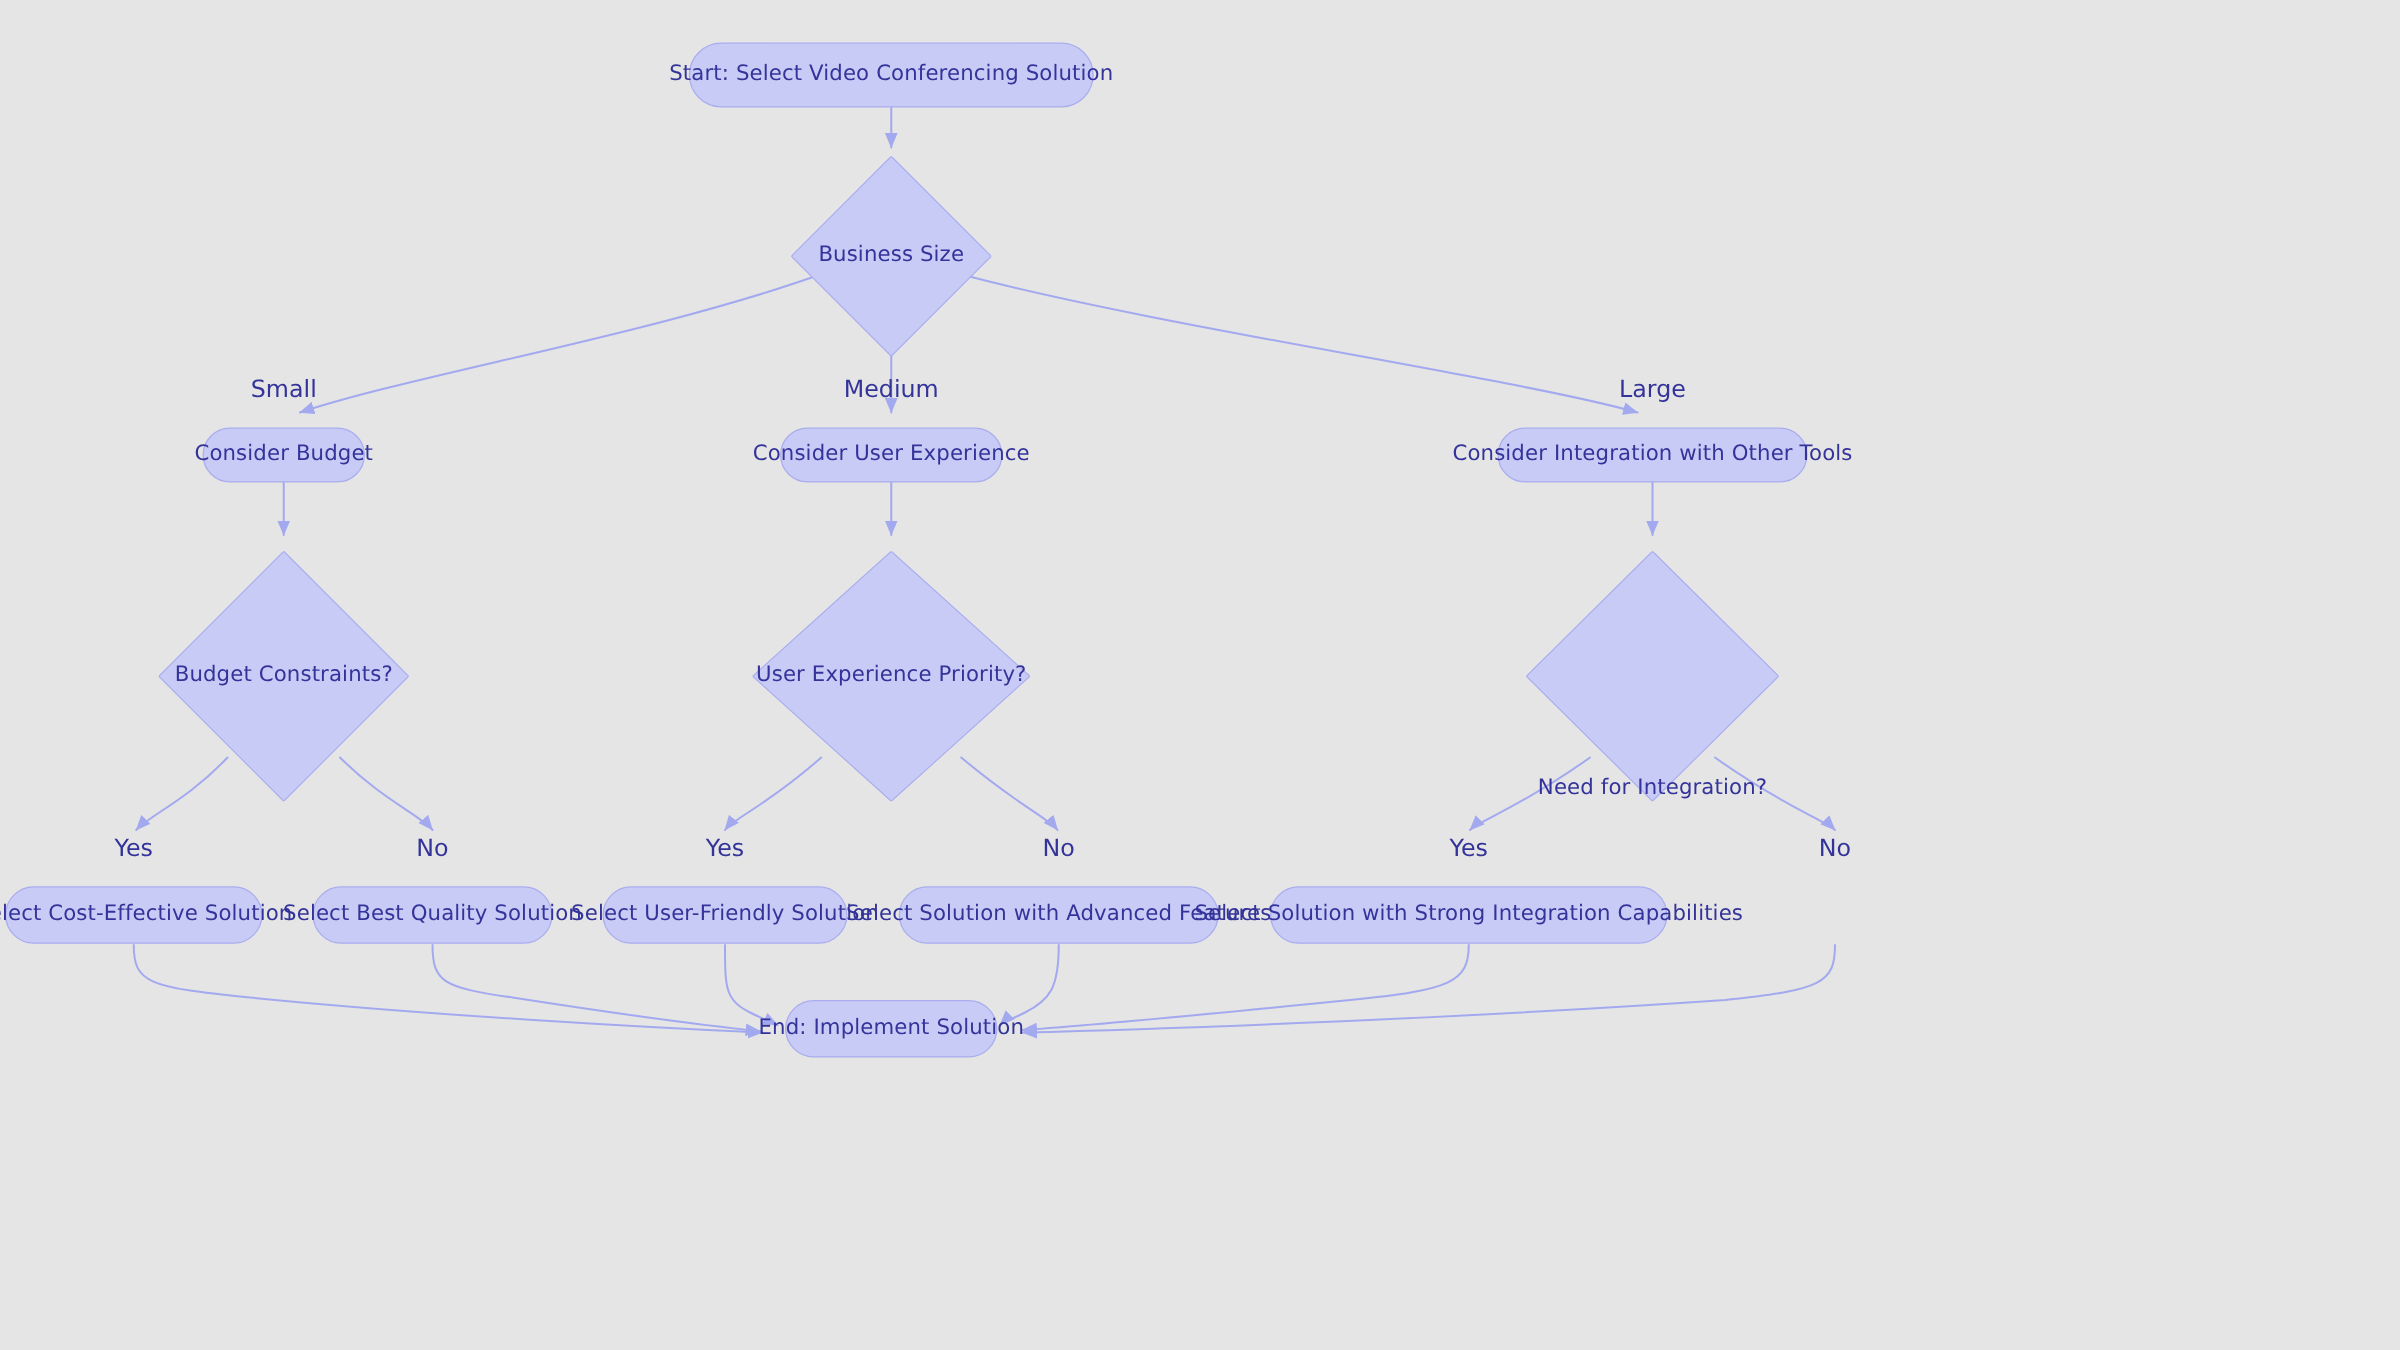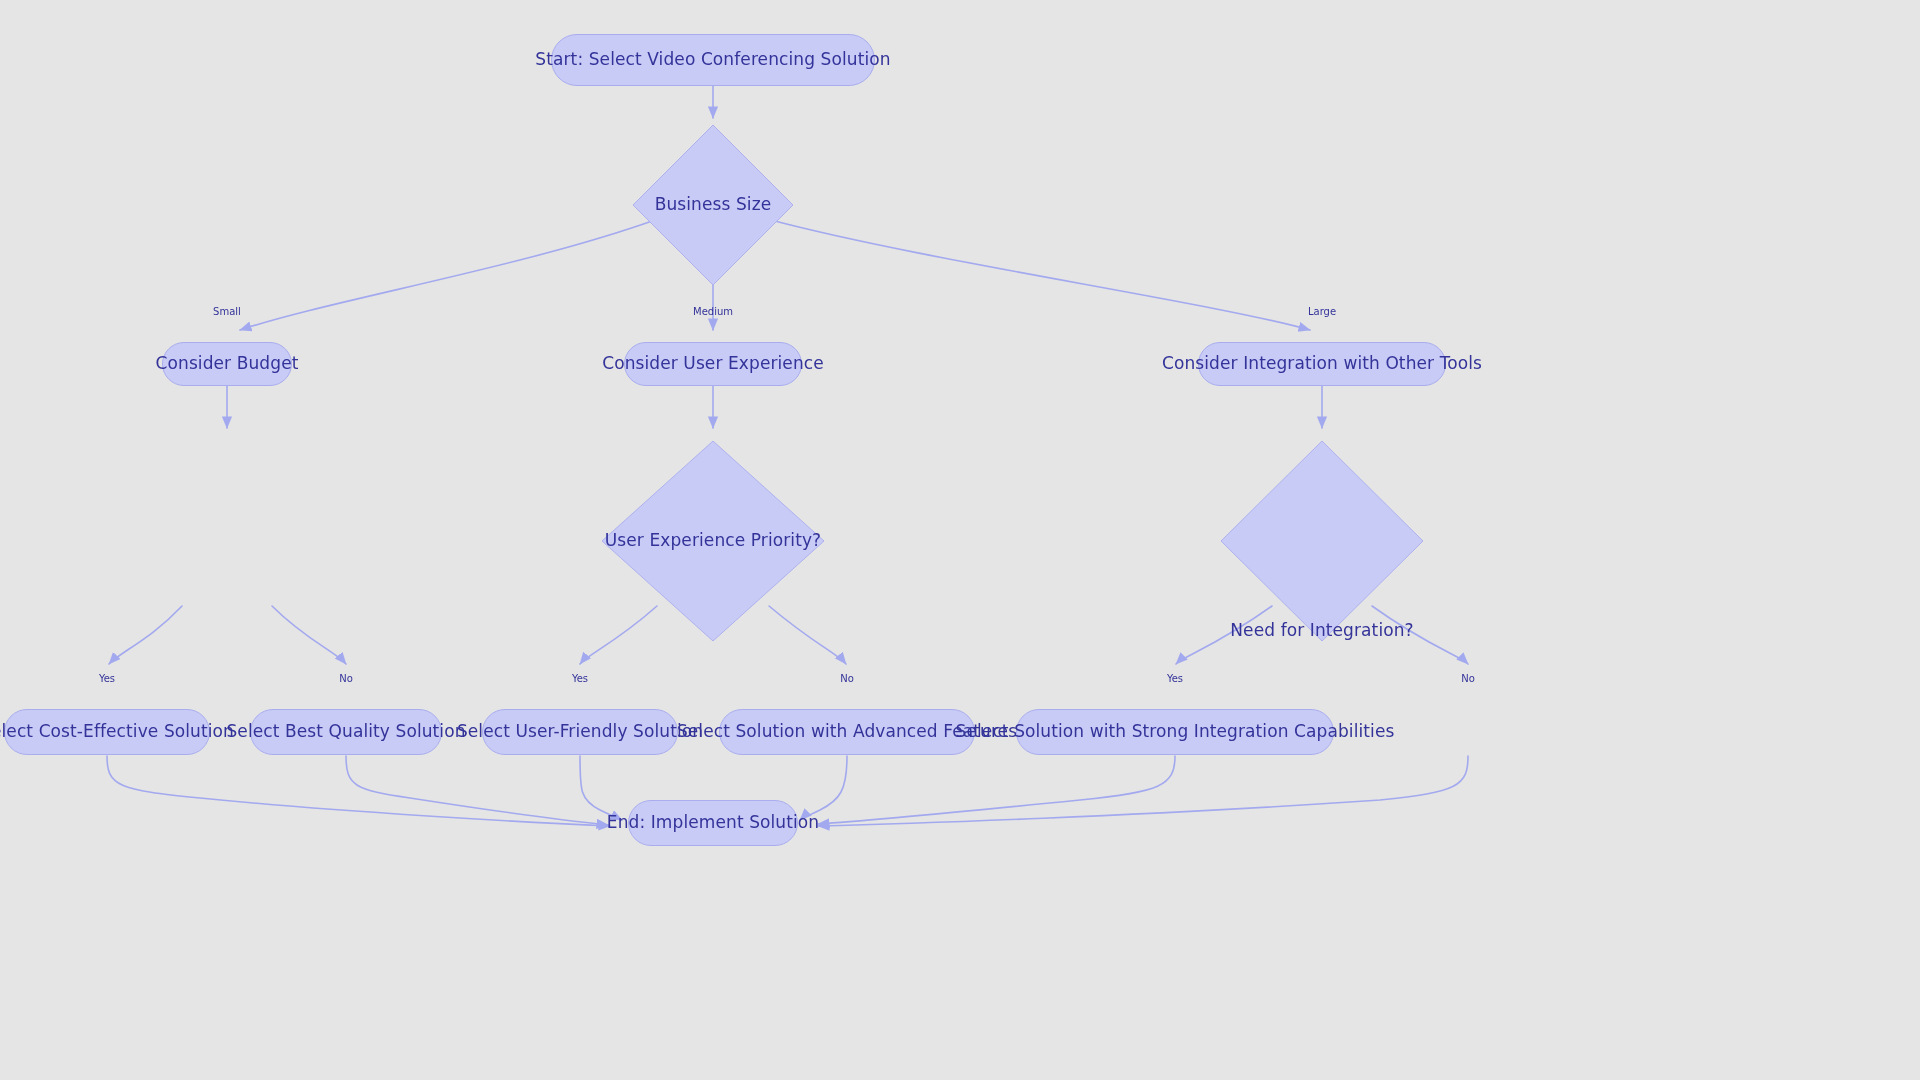--- a/index.html
+++ b/index.html
@@ -78,21 +78,21 @@
   }
 
   .node-decision .node-label {
     position: relative;
     z-index: 2;
   }
 
   .edge-label {
     position: absolute;
     color: #33339a;
-    font-size: 10px;
+    font-size: 19px;
     line-height: 1;
     white-space: nowrap;
     user-select: none;
     transform: translate(-50%, -50%);
   }
 </style>
 </head>
 <body>
 
 <div id="flowchart-root">
@@ -138,20 +138,26 @@
       </div>
       <div class="node node-process" style="left: 162px; top: 342px; width: 130px; height: 44px;">
         <span class="node-label">Consider Budget</span>
       </div>
       <div class="node node-process" style="left: 624px; top: 342px; width: 178px; height: 44px;">
         <span class="node-label">Consider User Experience</span>
       </div>
       <div class="node node-process" style="left: 1198px; top: 342px; width: 248px; height: 44px;">
         <span class="node-label">Consider Integration with Other Tools</span>
       </div>
+      <div class="node node-decision" style="left: 127px; top: 441px; width: 200px; height: 200px;">
+        <svg class="diamond-shape" viewBox="0 0 100 100" preserveAspectRatio="none">
+          <polygon points="50,0 100,50 50,100 0,50" fill="#c8cbf6" stroke="#a9adee" stroke-width="0.9" vector-effect="non-scaling-stroke"></polygon>
+        </svg>
+        <span class="node-label">Budget Constraints?</span>
+      </div>
       <div class="node node-decision" style="left: 602px; top: 441px; width: 222px; height: 200px;">
         <svg class="diamond-shape" viewBox="0 0 100 100" preserveAspectRatio="none">
           <polygon points="50,0 100,50 50,100 0,50" fill="#c8cbf6" stroke="#a9adee" stroke-width="0.9" vector-effect="non-scaling-stroke"></polygon>
         </svg>
         <span class="node-label">User Experience Priority?</span>
       </div>
       <div class="node node-decision" style="left: 1221px; top: 441px; width: 202px; height: 200px; align-items: flex-end;">
         <svg class="diamond-shape" viewBox="0 0 100 100" preserveAspectRatio="none">
           <polygon points="50,0 100,50 50,100 0,50" fill="#c8cbf6" stroke="#a9adee" stroke-width="0.9" vector-effect="non-scaling-stroke"></polygon>
         </svg>

